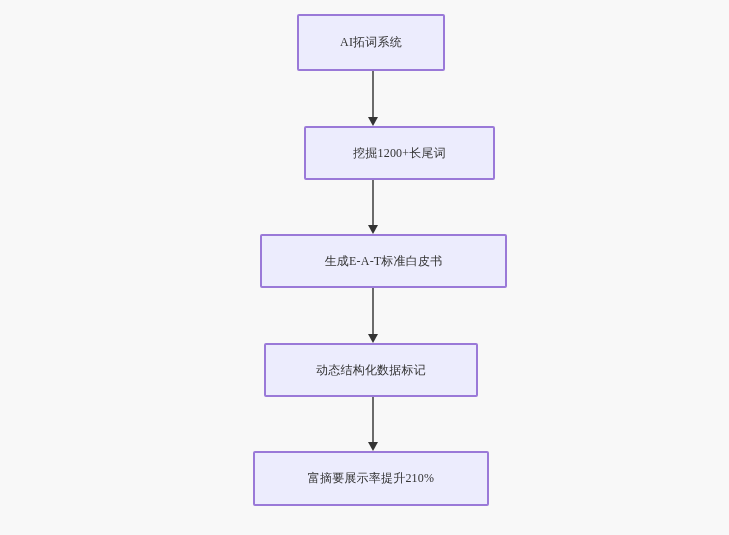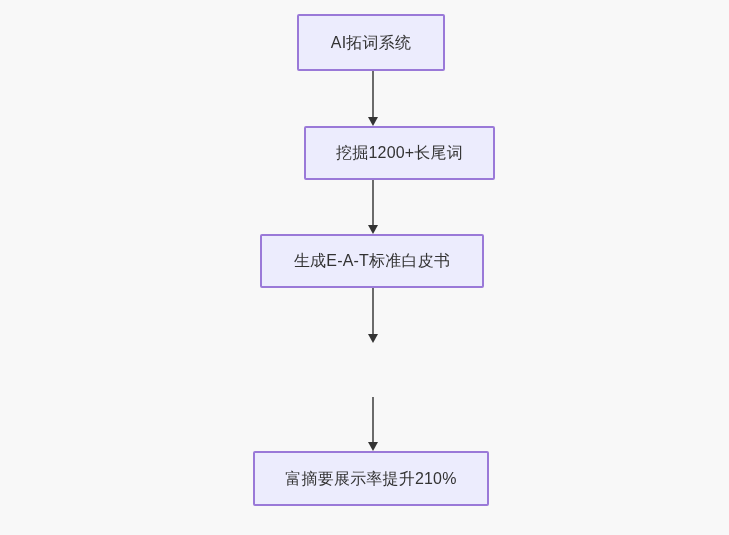--- a/index.html
+++ b/index.html
@@ -25,35 +25,36 @@
   .node {
     position: absolute;
     box-sizing: border-box;
     background: #ececfd;
     border: 2px solid #9a79d8;
     border-radius: 2px;
     display: flex;
     align-items: center;
     justify-content: center;
     color: #333333;
-    font-size: 16px;
+    font-size: 12px;
     line-height: 1.2;
     letter-spacing: 0.2px;
     white-space: nowrap;
+    font-family: Liberation Serif, serif;
   }
 
   .node-label {
     display: block;
     text-align: center;
   }
 
   
   #node-1 { left: 297px; top: 14px;  width: 148px; height: 57px; }
   #node-2 { left: 276px; top: 126px; width: 191px; height: 54px; margin-left: 28px; }
-  #node-3 { left: 260px; top: 234px; width: 224px; height: 54px; }
+  #node-3 { left: 260px; top: 234px; width: 247px; height: 54px; }
   #node-4 { left: 264px; top: 343px; width: 214px; height: 54px; }
   #node-5 { left: 253px; top: 451px; width: 236px; height: 55px; justify-content: center; }
 
   
   .connector {
     position: absolute;
     left: 367px;
     width: 12px;
   }
   .connector .shaft {
@@ -108,20 +109,23 @@
 
   <div class="node" id="node-3">
     <span class="node-label">生成E-A-T标准白皮书</span>
   </div>
 
   <div class="connector" id="connector-3">
     <div class="shaft"></div>
     <div class="arrowhead"></div>
   </div>
 
+  <div class="node" id="node-4">
+    <span class="node-label">动态结构化数据标记</span>
+  </div>
 
   <div class="connector" id="connector-4">
     <div class="shaft"></div>
     <div class="arrowhead"></div>
   </div>
 
   <div class="node" id="node-5">
     <span class="node-label">富摘要展示率提升210%</span>
   </div>
 

